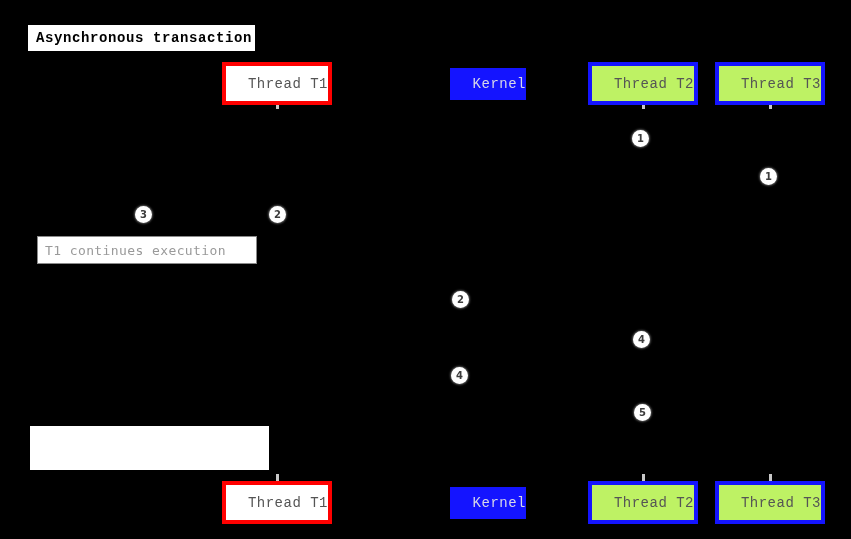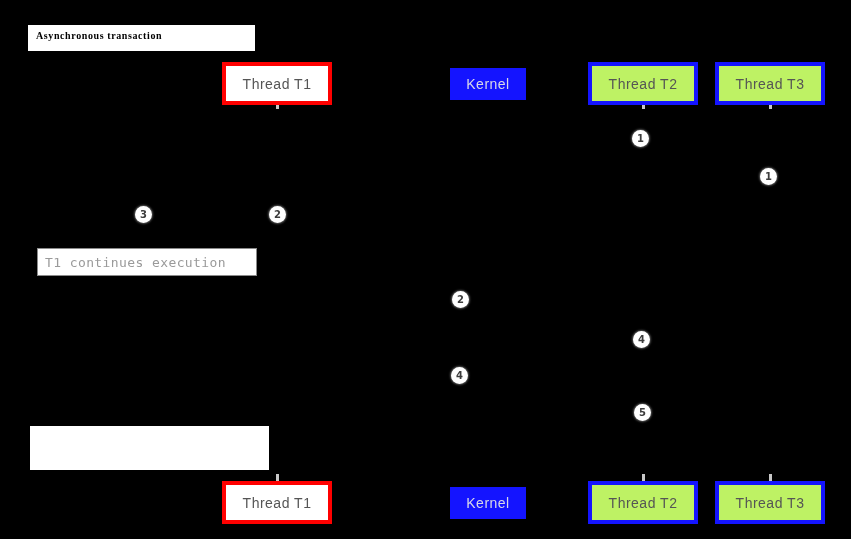--- a/index.html
+++ b/index.html
@@ -15,38 +15,38 @@
     background: #000000;
     overflow: hidden;
     font-family: "DejaVu Sans Mono", "Liberation Mono", monospace;
   }
 
   
   .title-box {
     position: absolute;
     background: #ffffff;
     color: #000000;
-    font-family: Liberation Serif, serif;
-    font-size: 10px;
+    font-family: Liberation Mono, monospace;
+    font-size: 14px;
     font-weight: bold;
     letter-spacing: 0.6px;
     line-height: 1;
     padding: 6px 8px 7px 8px;
     white-space: pre;
     box-sizing: border-box;
   }
 
   
   .lifeline-head {
     position: absolute;
     box-sizing: border-box;
     display: flex;
     align-items: center;
-    justify-content: center;
-    font-family: Liberation Sans, sans-serif;
+    justify-content: flex-end;
+    font-family: Liberation Mono, monospace;
     font-size: 14px;
     letter-spacing: 0.5px;
     white-space: pre;
     line-height: 1;
   }
   .lifeline-head.red {
     background: #ffffff;
     color: #555555;
     border: 4px solid #ff0000;
   }
@@ -134,21 +134,21 @@
     </div>
 
   <div id="heads-bottom">
       <div class="lifeline-head red" style="left: 222px; top: 481px; width: 110px; height: 43px;"><span>Thread T1</span></div>
       <div class="lifeline-head blue-fill" style="left: 422px; top: 487px; width: 76px; height: 32px;"><span>Kernel</span></div>
       <div class="lifeline-head blue-outline" style="left: 588px; top: 481px; width: 110px; height: 43px;"><span>Thread T2</span></div>
       <div class="lifeline-head blue-outline" style="left: 715px; top: 481px; width: 110px; height: 43px;"><span>Thread T3</span></div>
     </div>
 
   <div id="notes">
-      <div class="note-box" style="left: 37px; top: 248px; width: 220px; height: 28px;"><span>T1 continues execution</span></div>
+      <div class="note-box" style="left: 37px; top: 236px; width: 220px; height: 28px;"><span>T1 continues execution</span></div>
     </div>
 
   <div id="blanks">
       <div class="blank-box" style="left: 30px; top: 426px; width: 239px; height: 44px;"></div>
     </div>
 
   <div id="markers">
       <div class="step-marker" style="left: 632px; top: 130px;">
         <span>1</span>
       </div>

